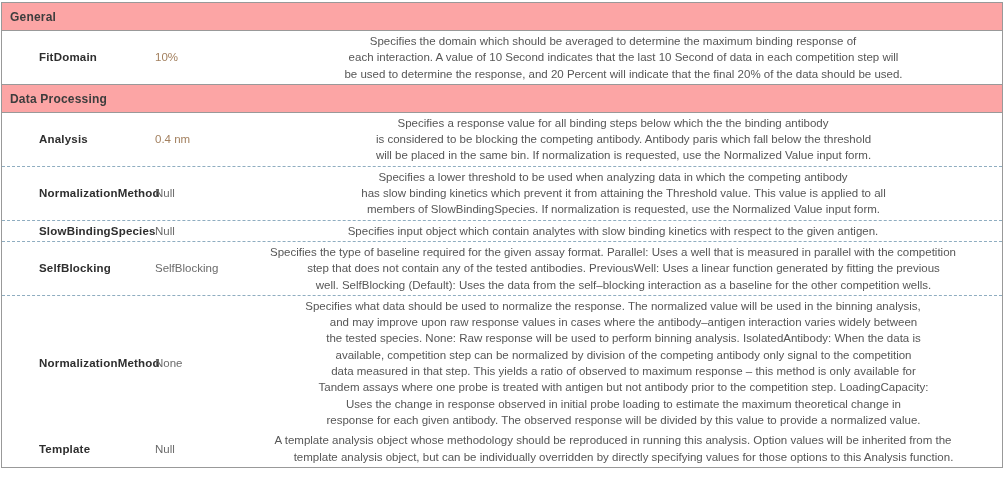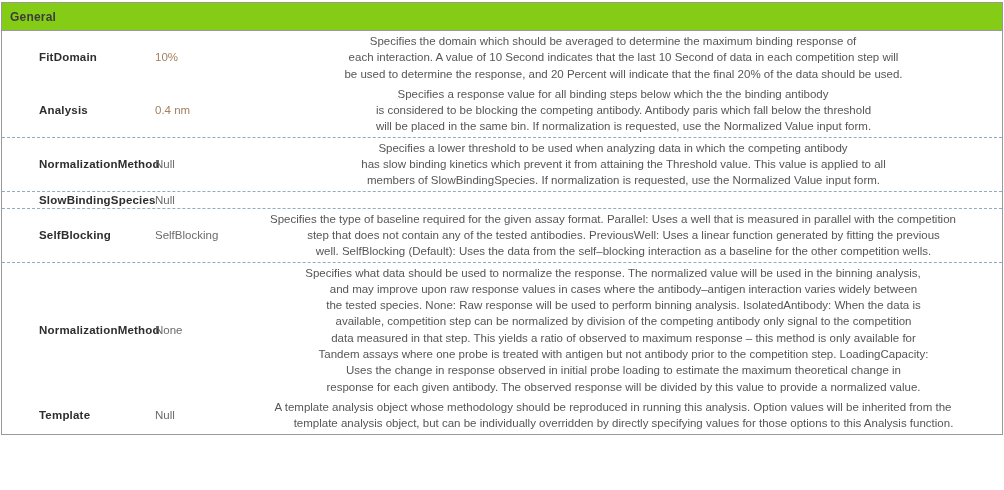--- a/index.html
+++ b/index.html
@@ -12,21 +12,21 @@
   }
   .options-table {
     position: absolute;
     left: 1px;
     top: 2px;
     width: 1000px;
     border: 1px solid #999999;
     background: #ffffff;
   }
   .section-header {
-    background: #84cc16;
+    background: #fca5a5;
     border-top: 1px solid #999999;
     border-bottom: 1px solid #999999;
     padding: 7px 8px 6px 8px;
     font-size: 12px;
     font-weight: bold;
     color: #3d3d3d;
     letter-spacing: 0.2px;
   }
   .section-header:first-child { border-top: none; }
   .opt-row {
@@ -66,40 +66,44 @@
   </div>
 
   <div class="opt-row">
     <div class="cell-name">FitDomain</div>
     <div class="cell-value highlight">10%</div>
     <div class="cell-desc">Specifies the domain which should be averaged to determine the maximum binding response of
 each interaction. A value of 10 Second indicates that the last 10 Second of data in each competition step will
 be used to determine the response, and 20 Percent will indicate that the final 20% of the data should be used.</div>
   </div>
 
+  <div class="section-header">
+    <span>Data Processing</span>
+  </div>
 
   <div class="opt-row dashed">
     <div class="cell-name">Analysis</div>
     <div class="cell-value highlight">0.4 nm</div>
     <div class="cell-desc">Specifies a response value for all binding steps below which the the binding antibody
 is considered to be blocking the competing antibody. Antibody paris which fall below the threshold
 will be placed in the same bin. If normalization is requested, use the Normalized Value input form.</div>
   </div>
 
   <div class="opt-row dashed">
     <div class="cell-name">NormalizationMethod</div>
     <div class="cell-value">Null</div>
     <div class="cell-desc">Specifies a lower threshold to be used when analyzing data in which the competing antibody
 has slow binding kinetics which prevent it from attaining the Threshold value. This value is applied to all
 members of SlowBindingSpecies. If normalization is requested, use the Normalized Value input form.</div>
   </div>
 
   <div class="opt-row dashed">
     <div class="cell-name">SlowBindingSpecies</div>
     <div class="cell-value">Null</div>
+    <div class="cell-desc">Specifies input object which contain analytes with slow binding kinetics with respect to the given antigen.</div>
   </div>
 
   <div class="opt-row dashed">
     <div class="cell-name">SelfBlocking</div>
     <div class="cell-value">SelfBlocking</div>
     <div class="cell-desc">Specifies the type of baseline required for the given assay format. Parallel: Uses a well that is measured in parallel with the competition
 step that does not contain any of the tested antibodies. PreviousWell: Uses a linear function generated by fitting the previous
 well. SelfBlocking (Default): Uses the data from the self–blocking interaction as a baseline for the other competition wells.</div>
   </div>
 

